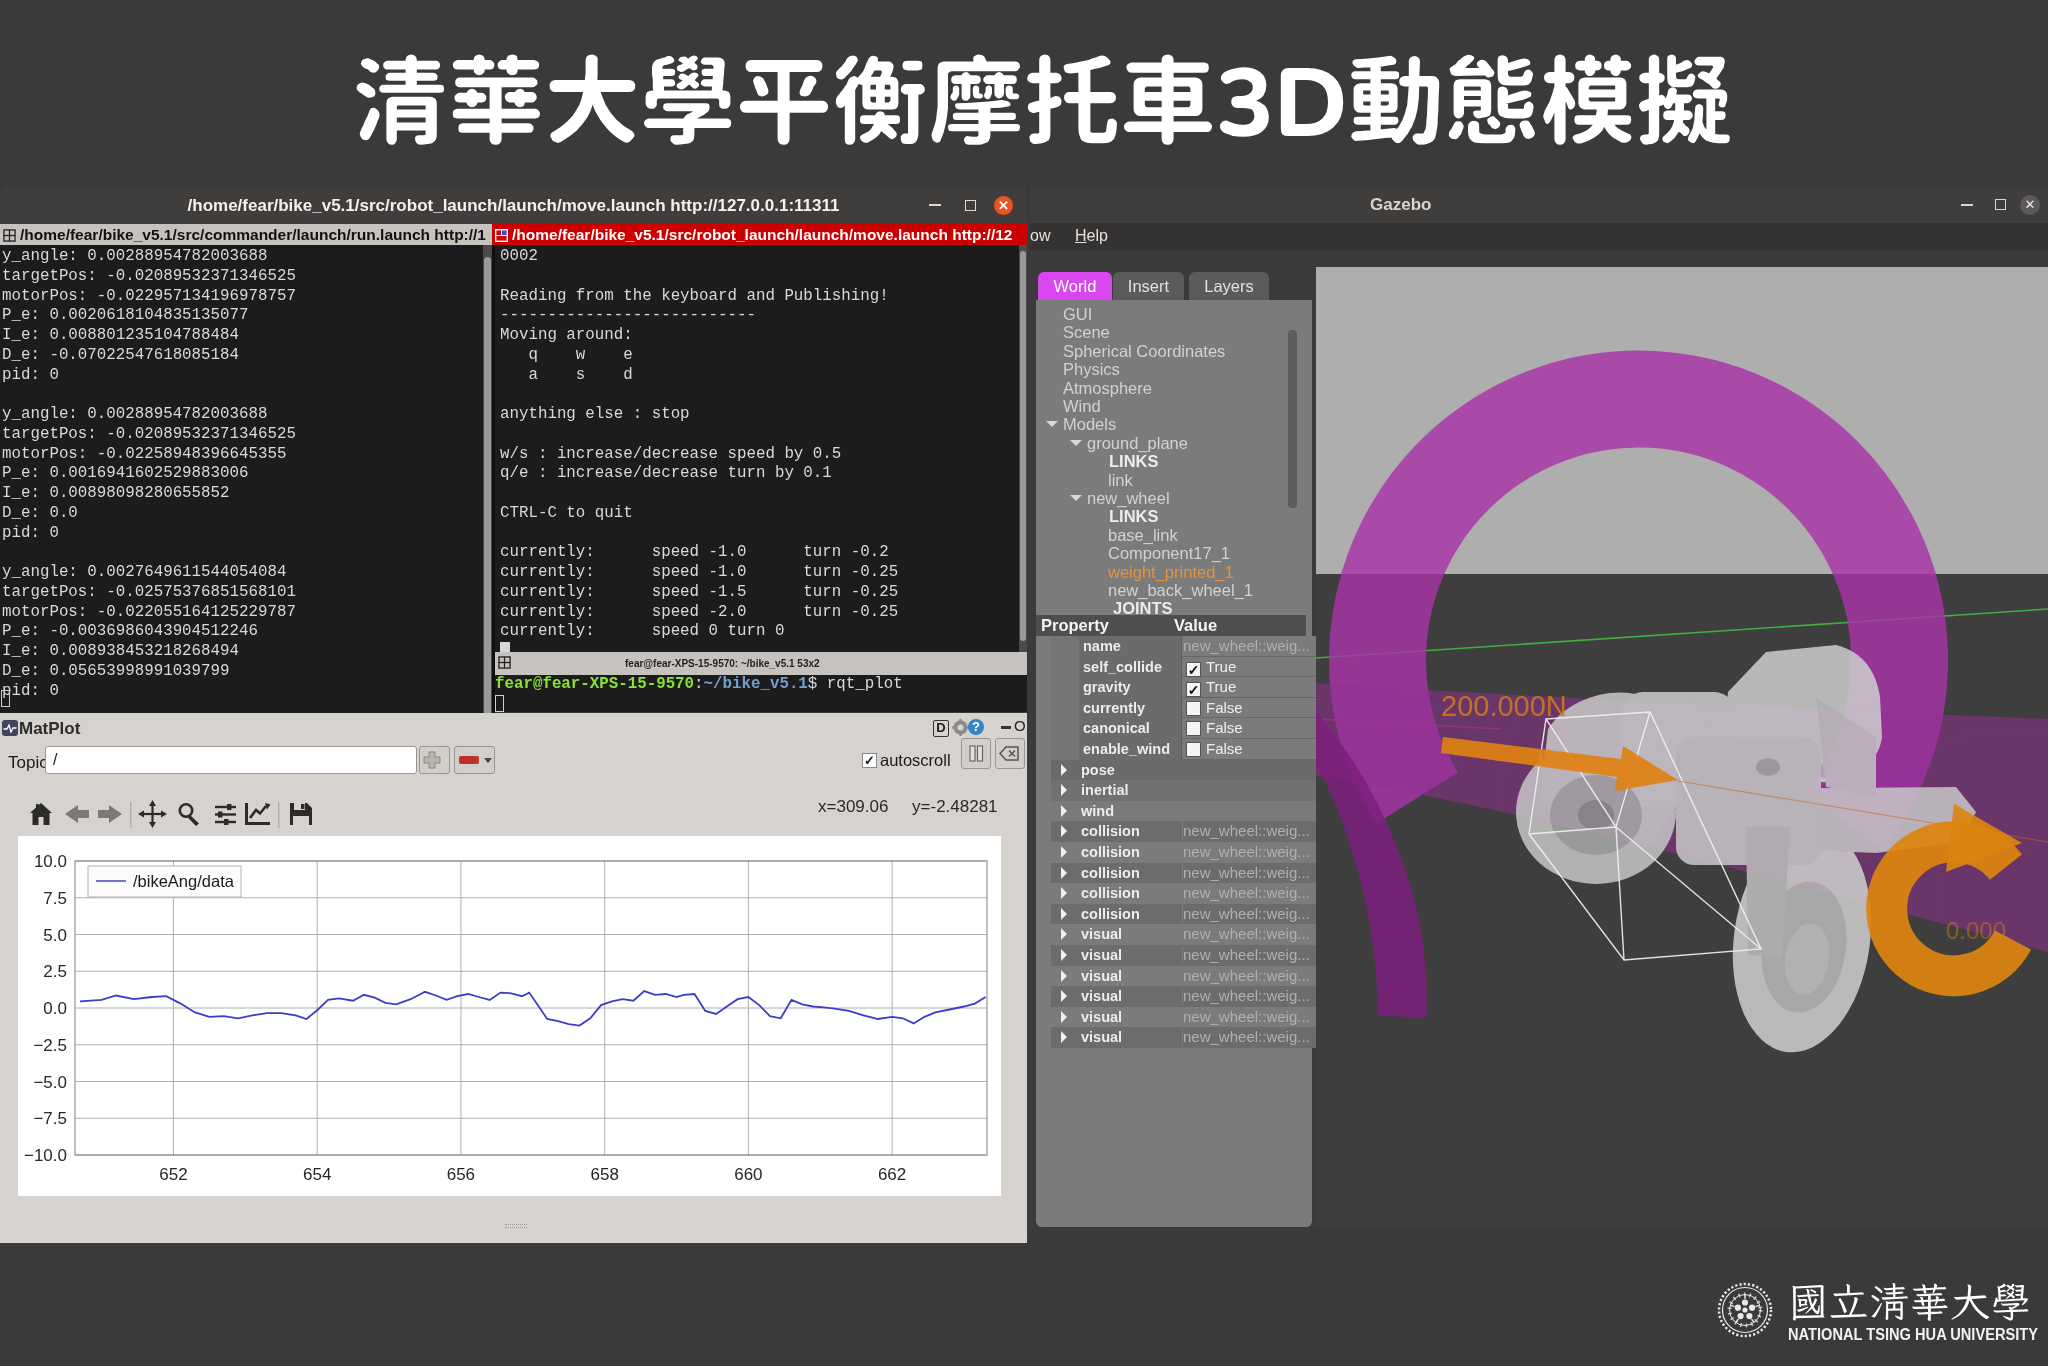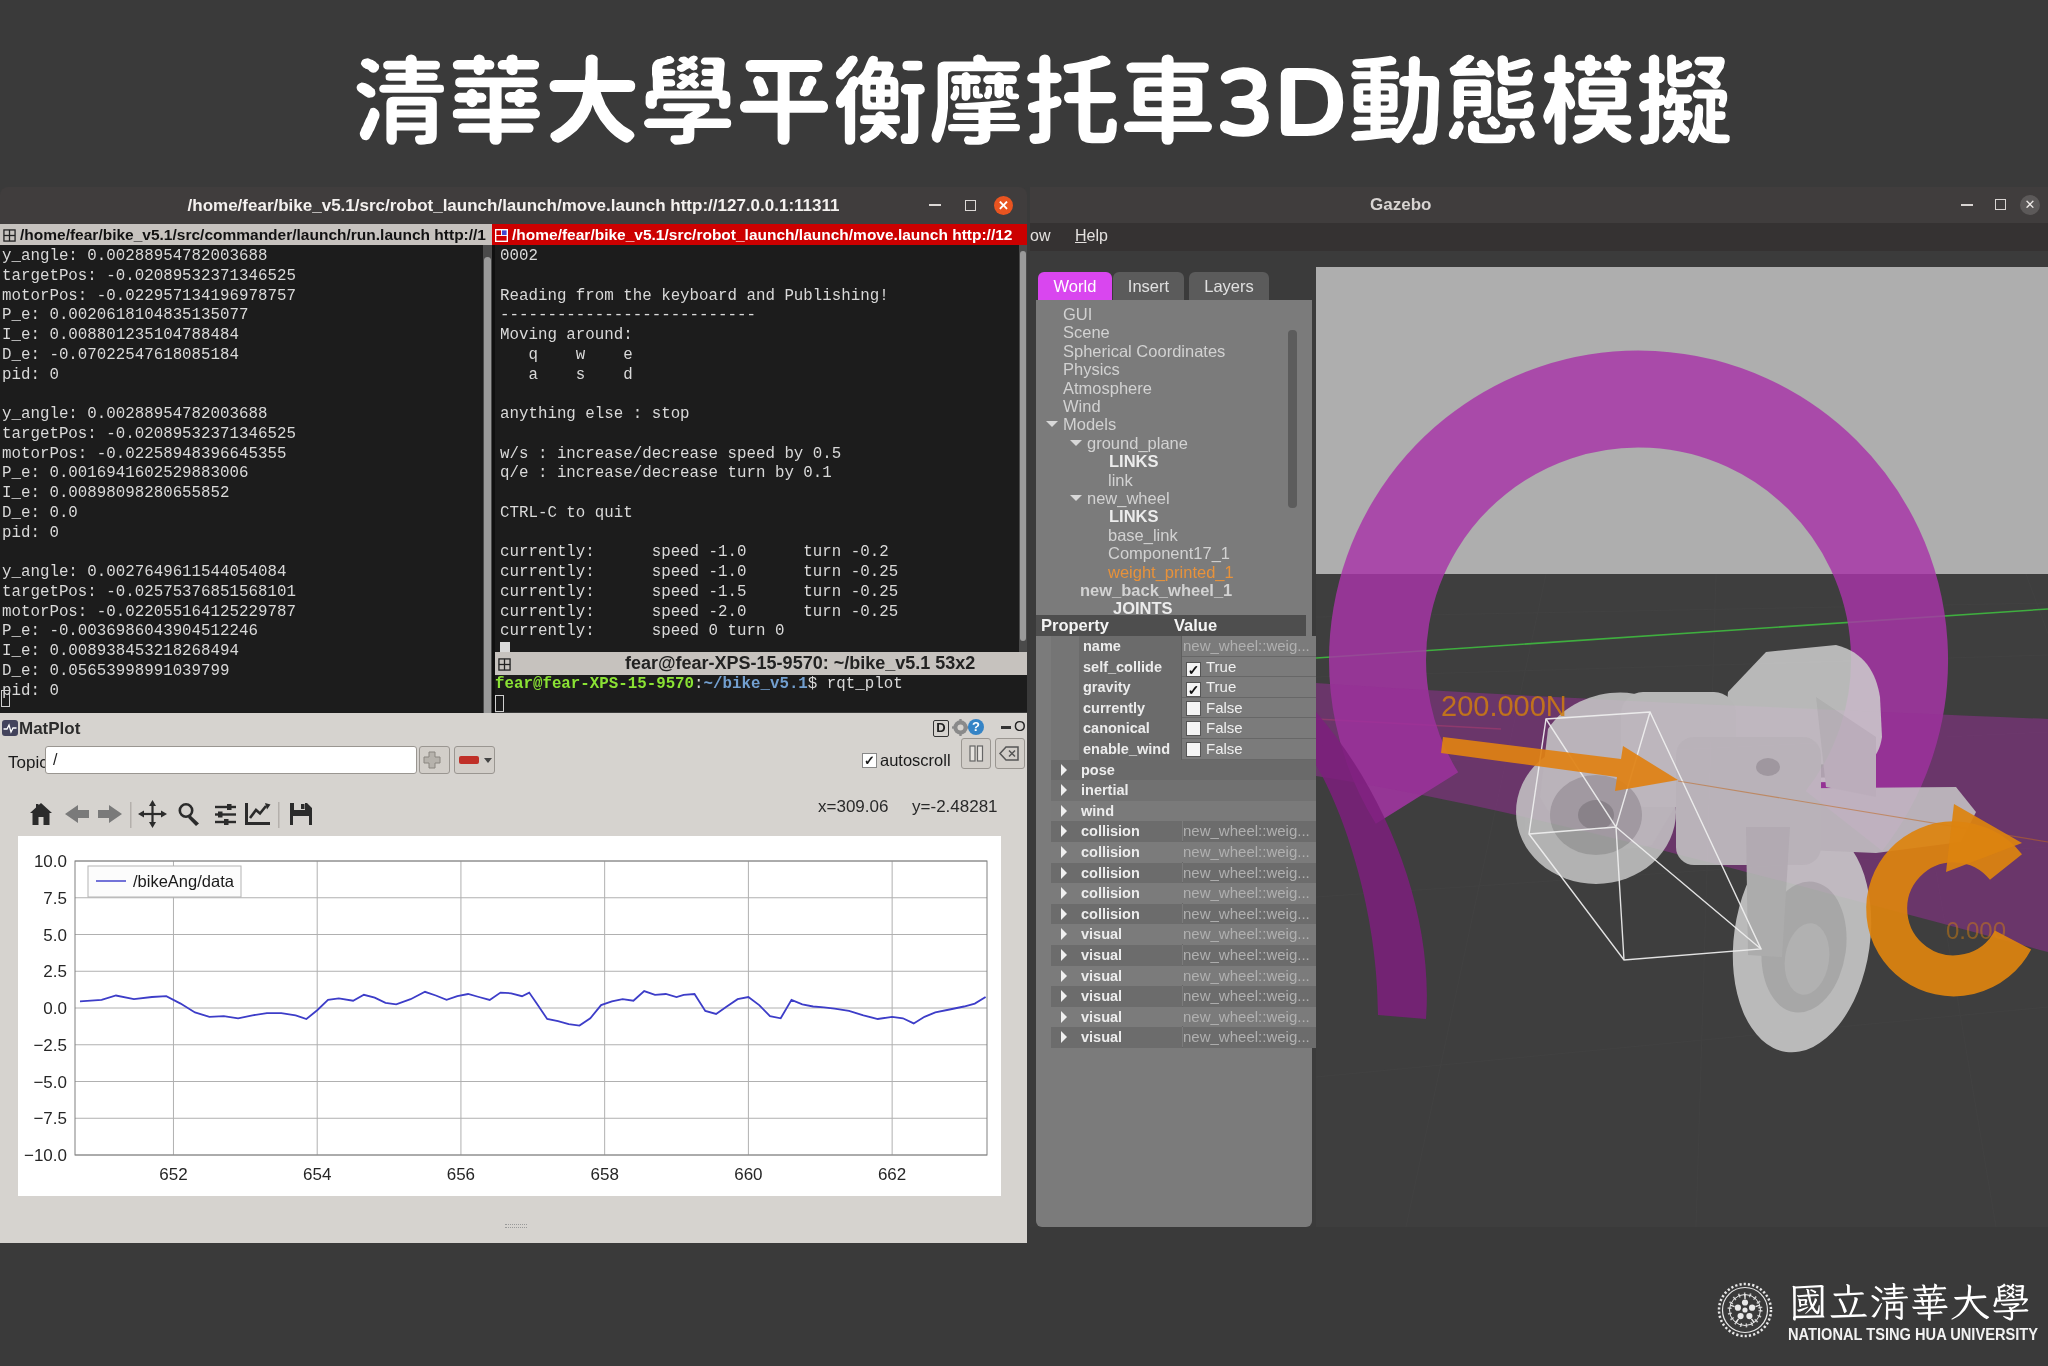--- a/index.html
+++ b/index.html
@@ -22,21 +22,21 @@
 .pane { top:58px; height:642px; background:#1c1c1c; color:#d9d9d9;
   font-family:"Liberation Mono", monospace; font-size:15.8px; line-height:19.75px; white-space:pre; }
 #paneL { left:0; width:483px; height:654px; padding:2px 0 0 2px; }
 #paneR { left:495px; width:532px; height:407px; padding:2px 0 0 5px; }
 #psepL { left:483px; top:58px; width:9px; height:654px; background:#4a4a4a; }
 #psepLt { left:484px; top:70px; width:7px; height:630px; background:#9a9a9a; border-radius:4px; }
 #psepR { left:1019px; top:58px; width:8px; height:407px; background:#4a4a4a; }
 #psepRt { left:1020px; top:64px; width:6px; height:390px; background:#9a9a9a; border-radius:4px; }
 #gap { left:492px; top:58px; width:3px; height:654px; background:#101010; }
 #miniT { left:495px; top:465px; width:532px; height:31px; background:#c6c2be; color:#222;
-  font-size:18px; line-height:23px; font-weight:bold; }
+  font-size:10px; line-height:23px; font-weight:bold; }
 #prompt { left:495px; top:488px; width:532px; height:37px; background:#1c1c1c; color:#d9d9d9;
   font-family:"Liberation Mono", monospace; font-size:15.8px; line-height:19.75px; white-space:pre; }
 .cursorbox { position:absolute; width:9px; height:17px; border:1px solid #cfcfcf; }
 
 #mpl { left:0; top:713px; width:1027px; height:530px; background:#d6d3cf; color:#1a1a1a; }
 #mpl-title { left:19px; top:6px; font-size:17px; font-weight:bold; color:#2c2c2c; }
 #topiclbl { left:8px; top:40px; font-size:17px; color:#1a1a1a; }
 #topicbox { left:45px; top:33px; width:372px; height:28px; background:#fff; border:1px solid #9a9691;
   border-radius:3px; font-size:16px; line-height:26px; padding-left:7px; color:#222; }
 .mbtn { position:absolute; height:28px; background:#d2cec9; border:1px solid #9a9691; border-radius:3px; }
@@ -270,21 +270,21 @@
         <div class="ti" style="top:91.99999999999989px;padding-left:27px;color:#d2d2d2;font-weight:normal">Wind</div>
         <div class="ti" style="top:110.39999999999986px;padding-left:27px;color:#d2d2d2;font-weight:normal"><span class="tar" style="left:10px"></span>Models</div>
         <div class="ti" style="top:128.79999999999984px;padding-left:51px;color:#d2d2d2;font-weight:normal"><span class="tar" style="left:34px"></span>ground_plane</div>
         <div class="ti" style="top:147.19999999999982px;padding-left:73px;color:#ececec;font-weight:bold">LINKS</div>
         <div class="ti" style="top:165.5999999999998px;padding-left:72px;color:#d2d2d2;font-weight:normal">link</div>
         <div class="ti" style="top:183.99999999999977px;padding-left:51px;color:#d2d2d2;font-weight:normal"><span class="tar" style="left:34px"></span>new_wheel</div>
         <div class="ti" style="top:202.39999999999975px;padding-left:73px;color:#ececec;font-weight:bold">LINKS</div>
         <div class="ti" style="top:220.79999999999973px;padding-left:72px;color:#d2d2d2;font-weight:normal">base_link</div>
         <div class="ti" style="top:239.1999999999997px;padding-left:72px;color:#d2d2d2;font-weight:normal">Component17_1</div>
         <div class="ti" style="top:257.5999999999997px;padding-left:72px;color:#e8923a;font-weight:normal">weight_printed_1</div>
-        <div class="ti" style="top:275.99999999999966px;padding-left:44px;color:#d2d2d2;font-weight:bold">new_back_wheel_1</div>
+        <div class="ti" style="top:275.99999999999966px;padding-left:72px;color:#d2d2d2;font-weight:normal">new_back_wheel_1</div>
         <div class="ti" style="top:294.39999999999964px;padding-left:77px;color:#ececec;font-weight:bold">JOINTS</div>
       </div>
     <div id="treescroll"></div>
     <div id="gz-prophdr"><span style="margin-left:5px">Property</span><span style="position:absolute;left:138px">Value</span></div>
     <div id="gz-prop">
         <div class="prow" style="top:0px">
           <div class="pl">name</div>
           <div class="pv"><span class="pvt">new_wheel::weig...</span></div>
         </div>
         <div class="prow" style="top:20.6px">

